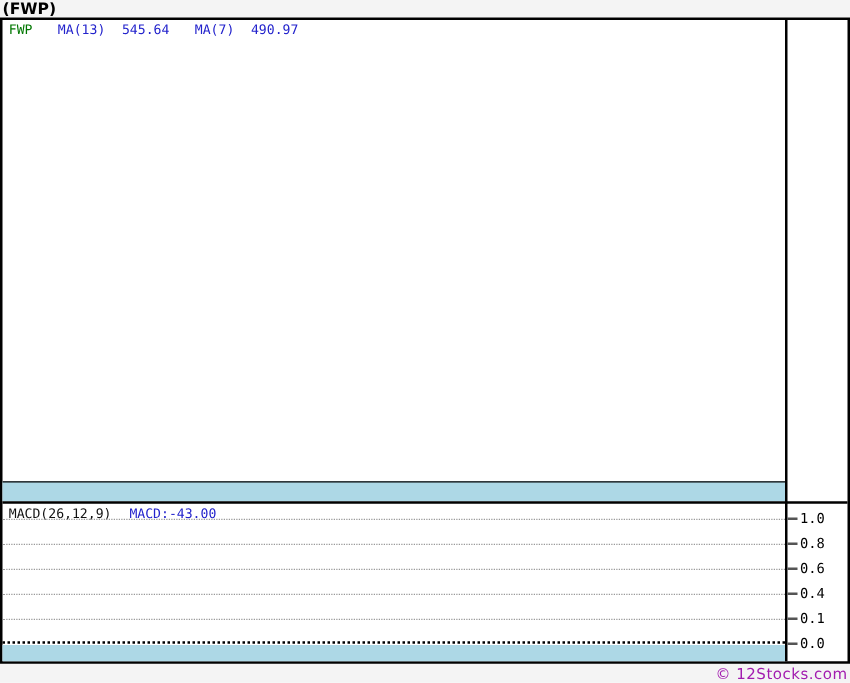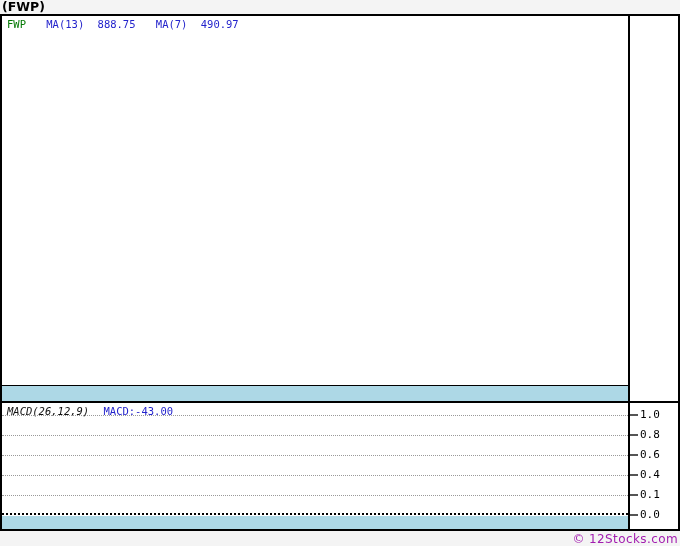--- a/index.html
+++ b/index.html
@@ -26,21 +26,21 @@
   .legend .gap-a { margin-left:14px; }
   .legend .gap-b { margin-left:7px; }
   .price-band {
     position:absolute; left:0; top:369px; width:626px; height:16px;
     background:#add8e6; border-top:1px solid #000; box-sizing:border-box;
   }
   .separator { position:absolute; left:0; top:385px; width:676px; height:2px; background:#000; }
   
   .macd-panel { position:absolute; left:0; top:387px; width:626px; height:126px; }
   .macd-legend { position:absolute; top:2px; left:5px; font-size:10.5px; white-space:nowrap; }
-  .macd-legend .name { color:#111;font-style:italic; }
+  .macd-legend .name { color:#111; }
   .macd-legend .blue { color:#2323cc; margin-left:8px; }
   .gridline { position:absolute; left:0; width:626px; height:0; border-top:1px dotted #999; }
   .zero-line { position:absolute; left:0; top:110px; width:626px; height:0; border-top:2px dotted #000; }
   .macd-band { position:absolute; left:0; top:113px; width:626px; height:13px; background:#add8e6; }
   
   .vdivider { position:absolute; left:626px; top:0; width:2px; height:513px; background:#000; }
   .tick { position:absolute; left:628px; width:8px; height:2px; background:#555; }
   .tick-label {
     position:absolute; left:638px; height:16px; line-height:16px;
     font-size:11px; color:#000;
@@ -58,21 +58,21 @@
 <div class="page">
 
   <div class="chart-title">(FWP)</div>
 
   <div class="frame">
 
     <div class="price-panel">
       <div class="legend">
         <span class="sym">FWP</span>
         <span class="blue gap-a">MA(13)</span>
-        <span class="blue gap-b">888.75</span>
+        <span class="blue gap-b">545.64</span>
         <span class="blue gap-a">MA(7)</span>
         <span class="blue gap-b">490.97</span>
       </div>
       <div class="price-band"></div>
     </div>
 
     <div class="separator"></div>
 
     <div class="macd-panel">
       <div class="macd-legend">

